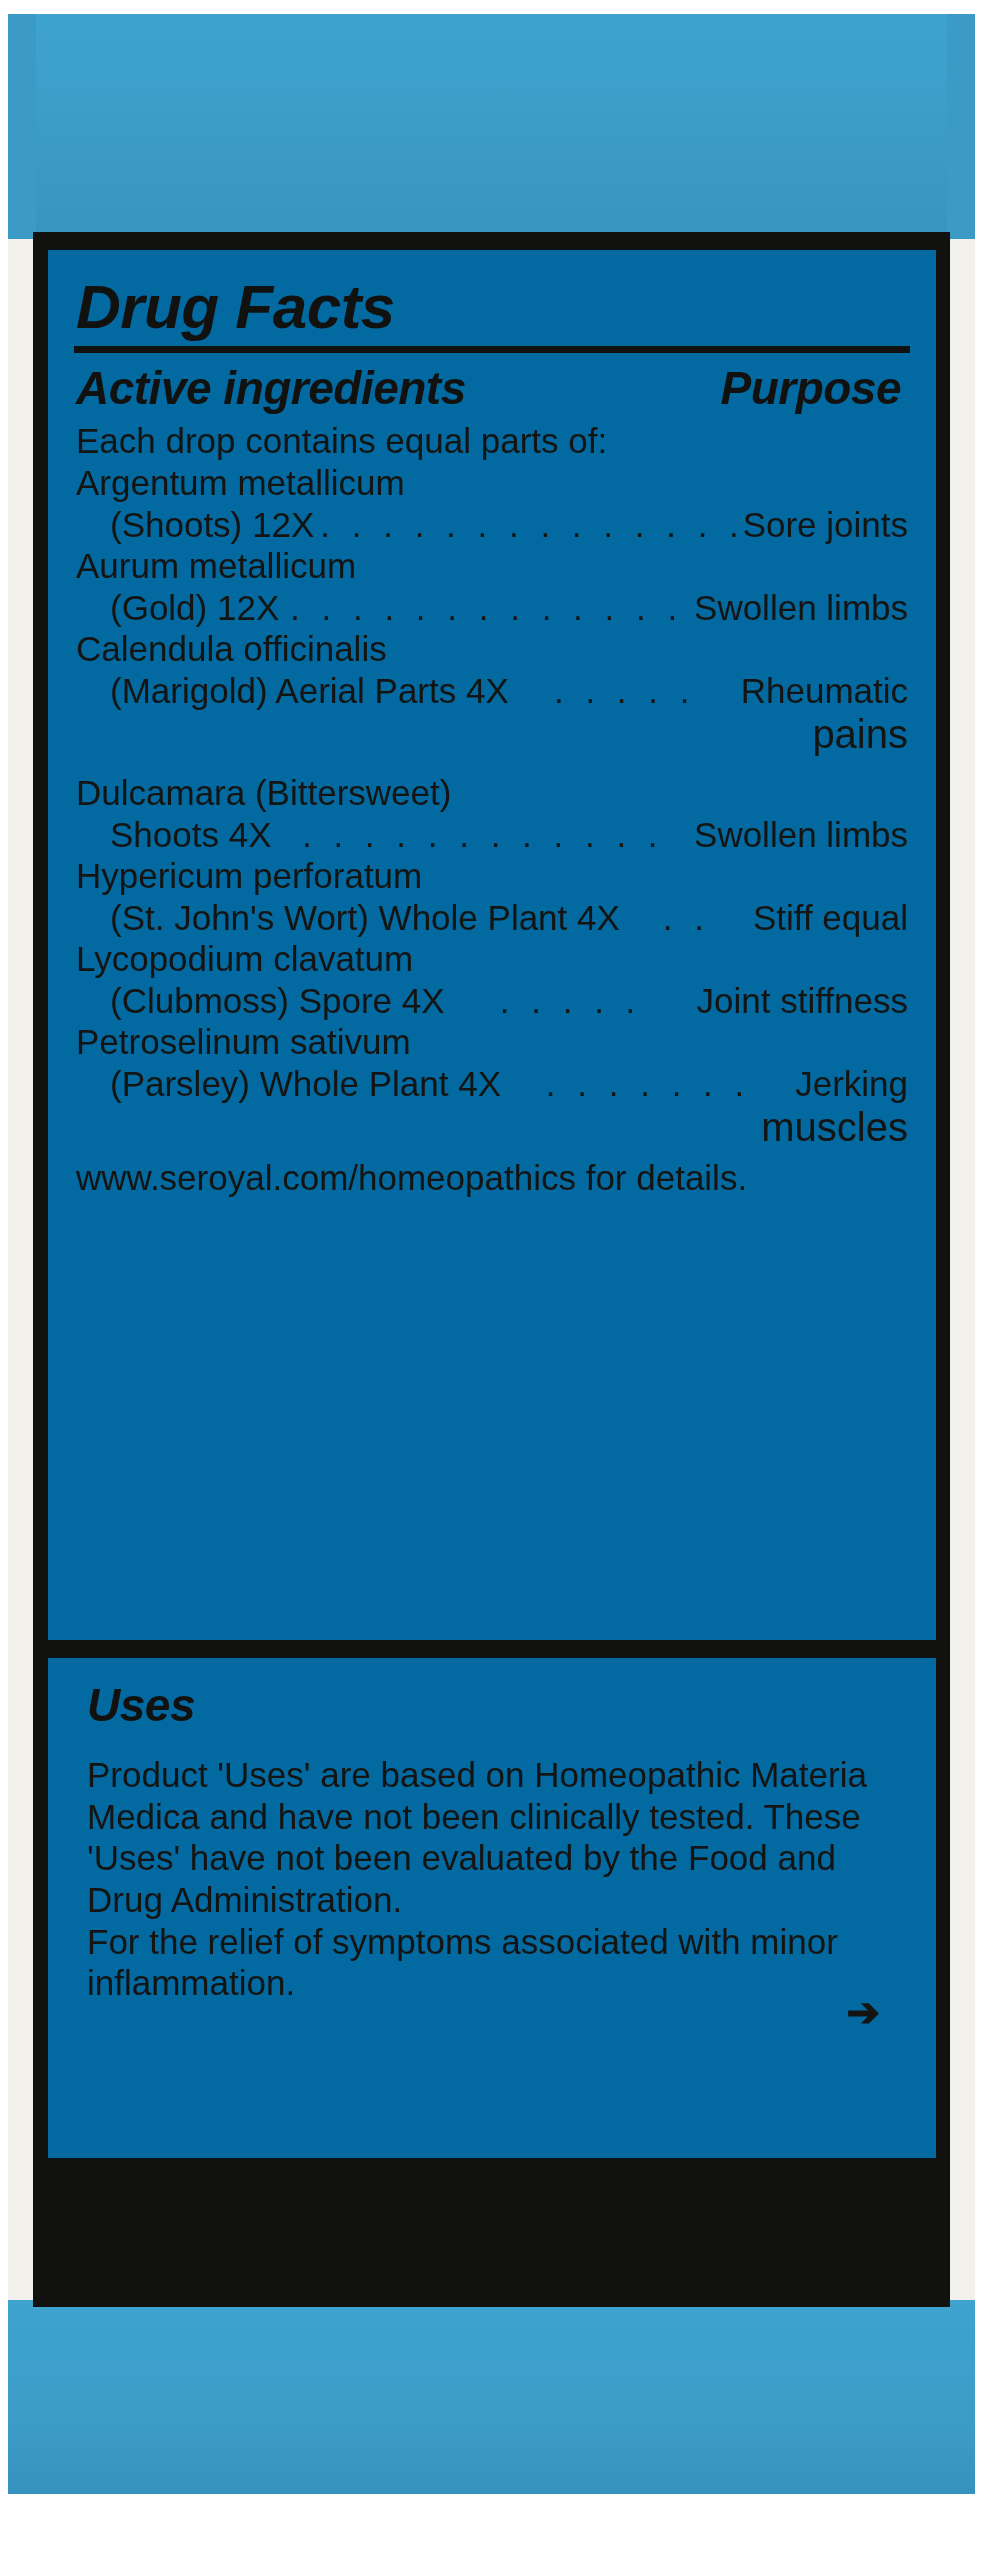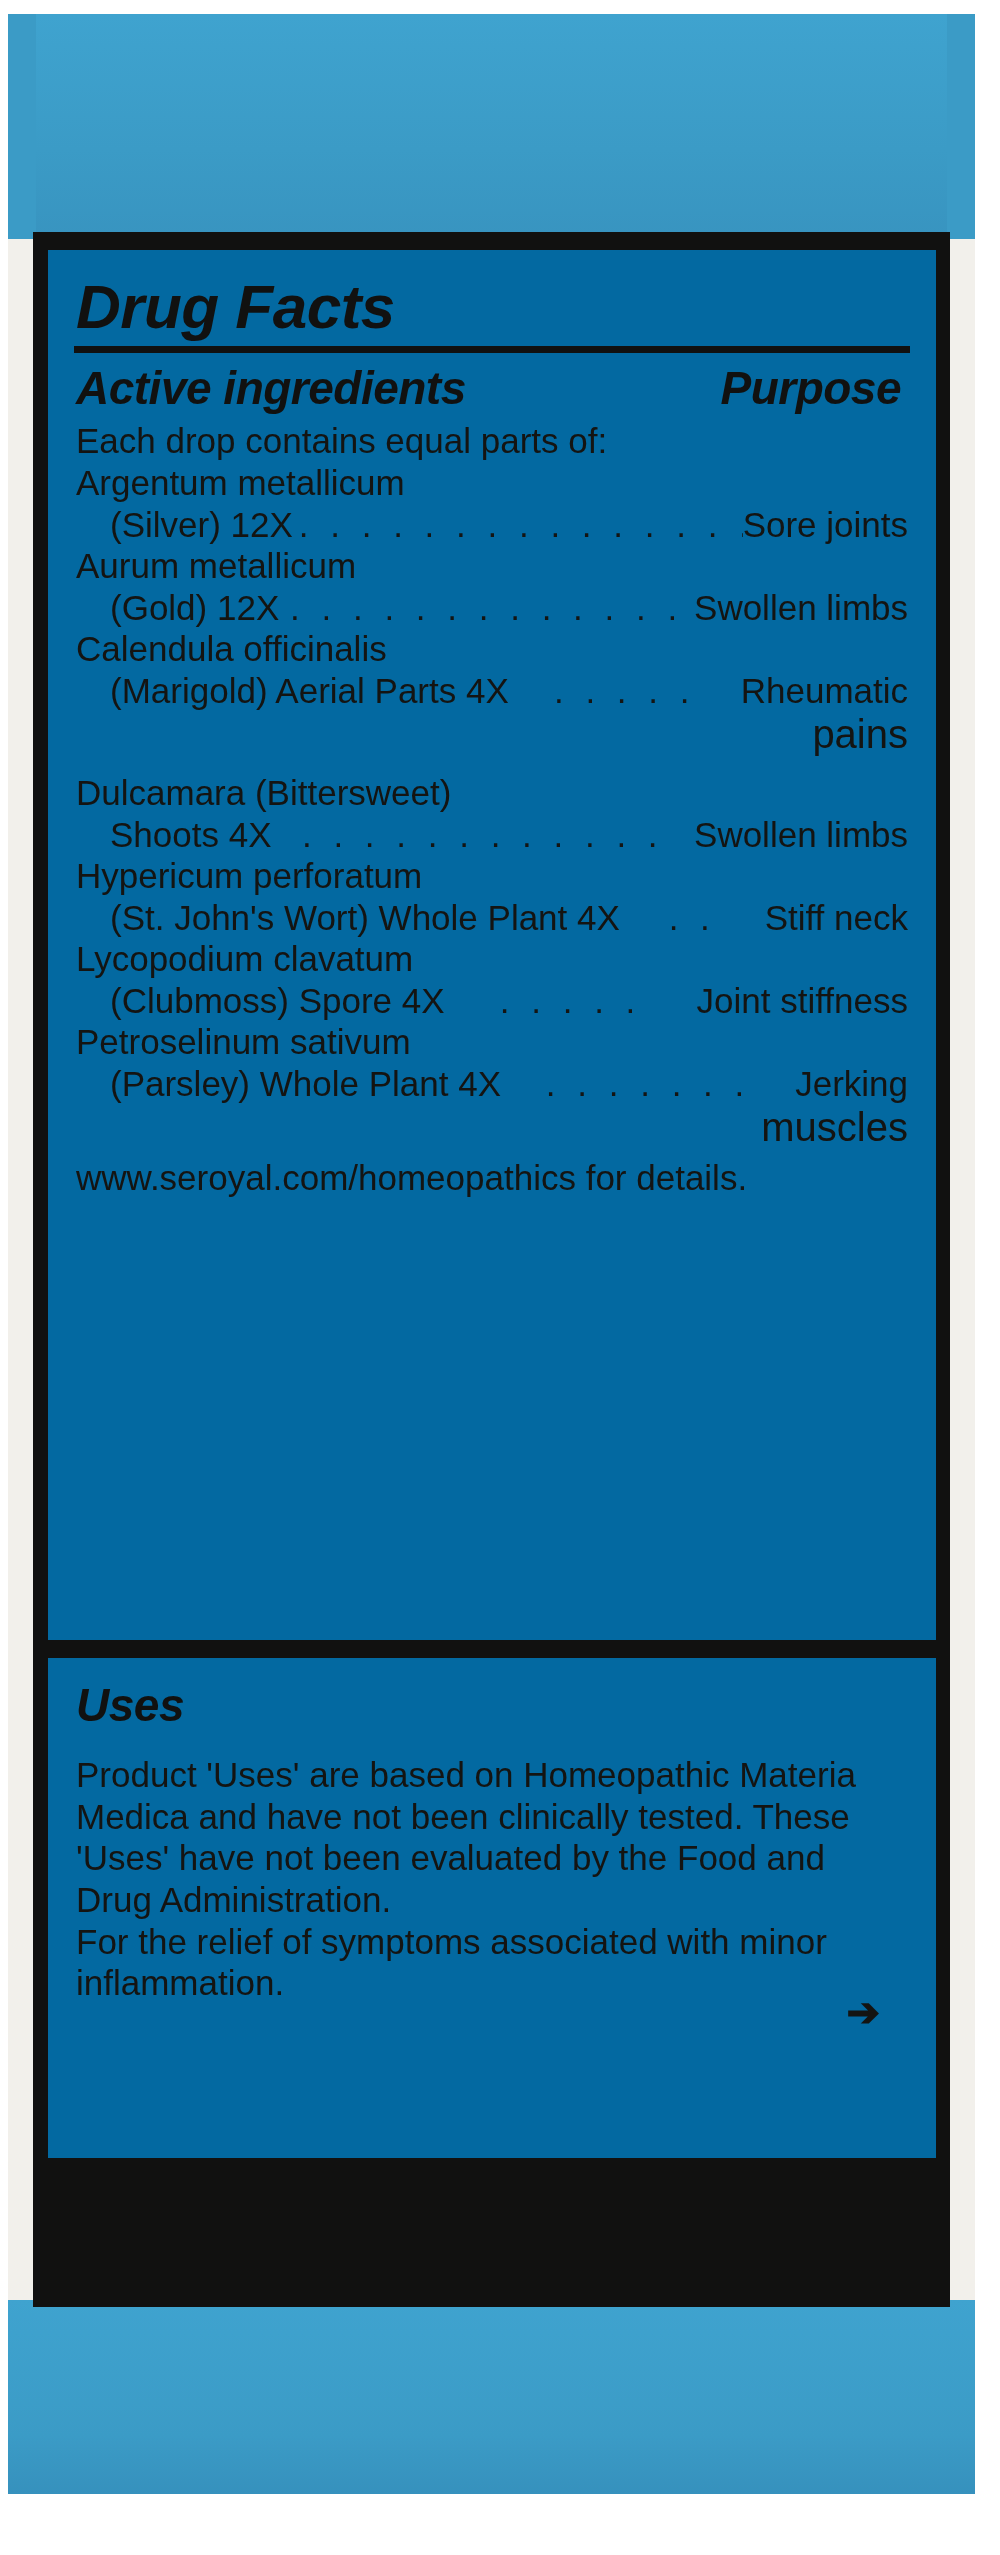--- a/index.html
+++ b/index.html
@@ -207,21 +207,21 @@
   .uses-p.gap { margin-top: 22px; }
   .arrow {
     position: absolute;
     right: 30px;
     bottom: 118px;
     font-size: 40px;
     font-weight: bold;
     color: #141412;
     line-height: 1;
   }
-  .uses-wrap { position: relative; height: 100%; }
+  .uses-wrap { position: relative; height: 100%; margin-left: 11px; }
 </style>
 </head>
 <body>
 
 <div class="package">
 
   <div class="blue-band blue-top"></div>
   <div class="blue-left"></div>
   <div class="blue-right"></div>
   <div class="white-mid-left"></div>
@@ -239,21 +239,21 @@
 
       <div class="sec-head-row">
         <span class="sec-head">Active ingredients</span>
         <span class="sec-head purpose">Purpose</span>
       </div>
 
       <div class="body-line">Each drop contains equal parts of:</div>
 
       <div class="body-line">Argentum metallicum</div>
       <div class="ing-row">
-        <span class="ing-name ing-indent">(Silver) 12X</span>
+        <span class="ing-name ing-indent">(Shoots) 12X</span>
         <span class="dots">. . . . . . . . . . . . . . .</span>
         <span class="purpose-val">Sore joints</span>
       </div>
 
       <div class="body-line">Aurum metallicum</div>
       <div class="ing-row">
         <span class="ing-name ing-indent">(Gold) 12X</span>
         <span class="dots">. . . . . . . . . . . . .</span>
         <span class="purpose-val">Swollen limbs</span>
       </div>
@@ -272,21 +272,21 @@
       <div class="ing-row">
         <span class="ing-name ing-indent">Shoots 4X</span>
         <span class="dots">. . . . . . . . . . . .</span>
         <span class="purpose-val">Swollen limbs</span>
       </div>
 
       <div class="body-line">Hypericum perforatum</div>
       <div class="ing-row">
         <span class="ing-name ing-indent">(St. John's Wort) Whole Plant 4X</span>
         <span class="dots">. .</span>
-        <span class="purpose-val">Stiff neck</span>
+        <span class="purpose-val">Stiff equal</span>
       </div>
 
       <div class="body-line">Lycopodium clavatum</div>
       <div class="ing-row">
         <span class="ing-name ing-indent">(Clubmoss) Spore 4X</span>
         <span class="dots">. . . . .</span>
         <span class="purpose-val">Joint stiffness</span>
       </div>
 
       <div class="body-line">Petroselinum sativum</div>

